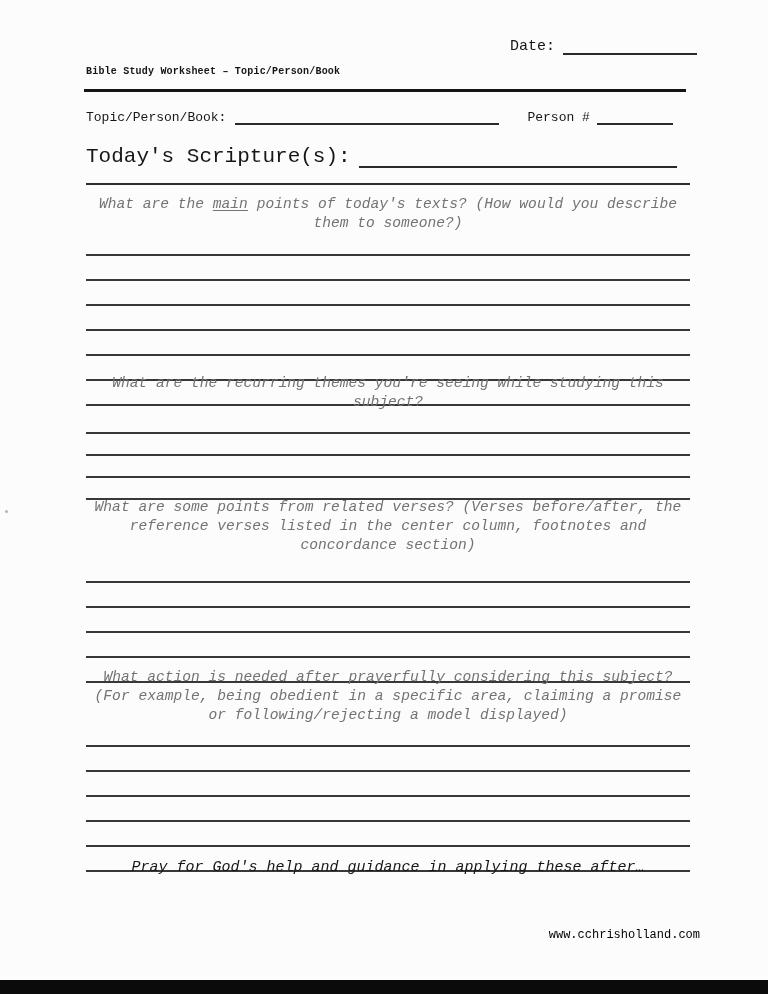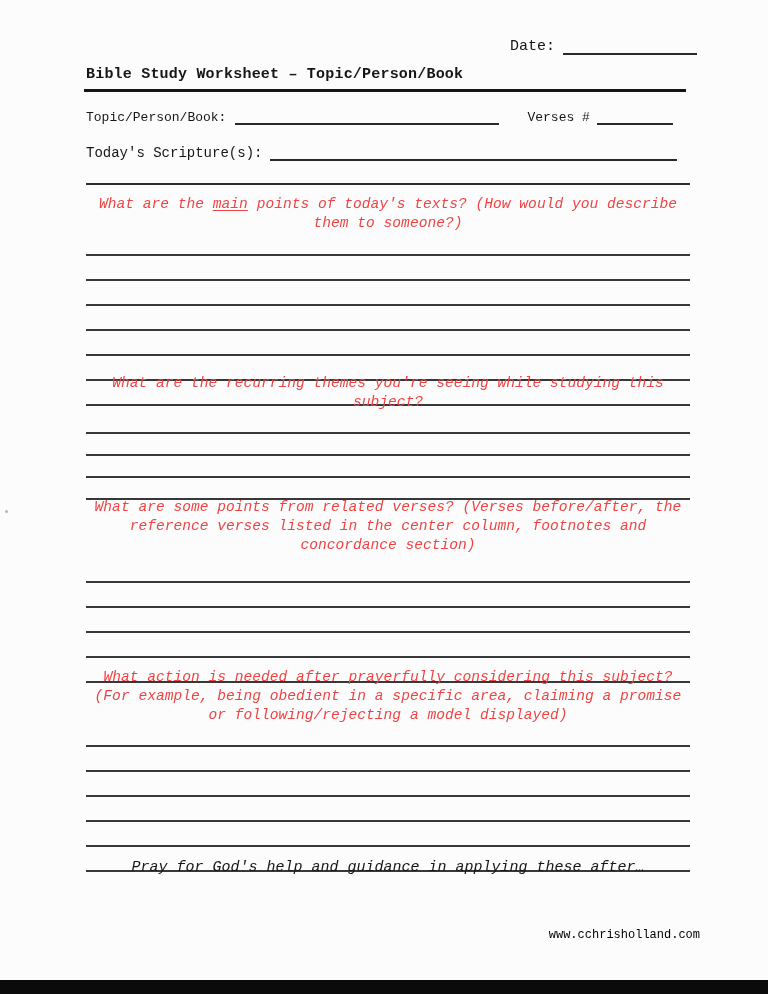--- a/index.html
+++ b/index.html
@@ -8,32 +8,32 @@
     width:768px;height:994px;
     background:#fcfcfc;
     overflow:hidden;
     font-family:Liberation Mono, monospace;
     color:#161616;
     -webkit-font-smoothing:antialiased;
   }
   .fill{display:inline-block;border-bottom:2px solid #2a2a2a;height:14px;}
   .date-row{position:absolute;top:38px;left:510px;display:flex;align-items:flex-end;font-size:15px;}
   .date-fill{width:134px;margin-left:8px;}
-  .title{position:absolute;top:66px;left:86px;font-size:15px;font-weight:bold;letter-spacing:.2px;}
+  .title{position:absolute;top:66px;left:86px;font-size:10px;font-weight:bold;letter-spacing:.2px;}
   .title-rule{position:absolute;top:89px;left:84px;width:602px;height:3px;background:#151515;}
   .topic-row{position:absolute;top:109px;left:86px;width:604px;display:flex;align-items:flex-end;font-size:13px;white-space:nowrap;}
   .topic-fill{width:264px;margin-left:9px;}
   .session-label{margin-left:28px;}
   .session-fill{width:76px;margin-left:7px;}
-  .scripture-row{position:absolute;top:145px;left:86px;width:604px;display:flex;align-items:flex-end;font-size:14px;white-space:nowrap;}
+  .scripture-row{position:absolute;top:145px;left:86px;width:604px;display:flex;align-items:flex-end;font-size:21px;white-space:nowrap;}
   .scripture-fill{flex:1;margin-left:8px;margin-right:13px;}
   .cont-line{position:absolute;top:163px;left:86px;width:604px;height:20px;border-bottom:2px solid #2e2e2e;}
   .body-area{position:absolute;left:86px;top:0;width:604px;}
   .section{position:absolute;left:0;width:604px;}
-  .q{font-style:italic;text-align:center;font-size:14.6px;line-height:19px;color:#ef4444;}
+  .q{font-style:italic;text-align:center;font-size:14.6px;line-height:19px;color:#737373;}
   .u{text-decoration:underline;text-underline-offset:2px;}
   .rule{border-bottom:2px solid #383838;}
   .s1{top:195px;} .s1 .rule{height:23px;} .s1 .rules{margin-top:-2px;}
   .s2{top:374px;} .s2 .rule{height:20px;} .s2 .rules{margin-top:0;}
   .s3{top:498px;} .s3 .rule{height:23px;} .s3 .rules{margin-top:3px;}
   .s4{top:668px;} .s4 .rule{height:23px;} .s4 .rules{margin-top:-3px;}
   .closing{position:absolute;left:86px;width:604px;top:858px;text-align:center;font-style:italic;font-size:15px;line-height:19px;}
   .footer{position:absolute;top:928px;left:86px;width:614px;text-align:right;font-size:12px;color:#000000;}
   .scan-bar{position:absolute;left:0;bottom:0;width:768px;height:14px;background:#0b0b0b;}
   .speck{position:absolute;left:5px;top:510px;width:3px;height:3px;background:#b5b5b5;border-radius:50%;}
@@ -47,21 +47,21 @@
     <span>Date:</span>
     <span class="fill date-fill"></span>
   </div>
 
   <div class="title">Bible Study Worksheet – Topic/Person/Book</div>
   <div class="title-rule"></div>
 
   <div class="topic-row">
     <span>Topic/Person/Book:</span>
     <span class="fill topic-fill"></span>
-    <span class="session-label">Verses #</span>
+    <span class="session-label">Person #</span>
     <span class="fill session-fill"></span>
   </div>
 
   <div class="scripture-row">
     <span>Today's Scripture(s):</span>
     <span class="fill scripture-fill"></span>
   </div>
   <div class="cont-line"></div>
 
   <div class="body-area">

